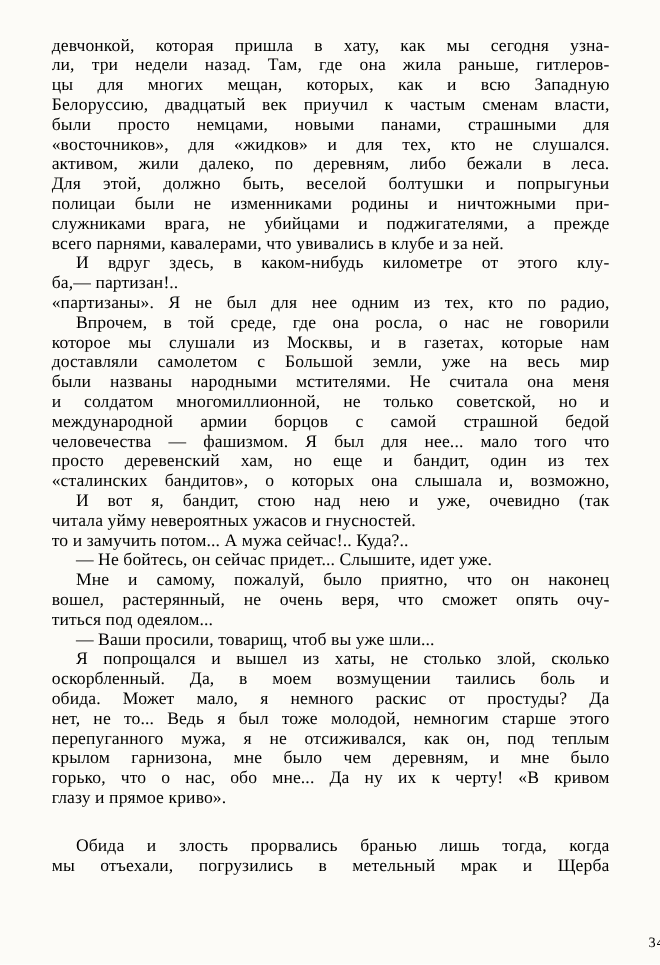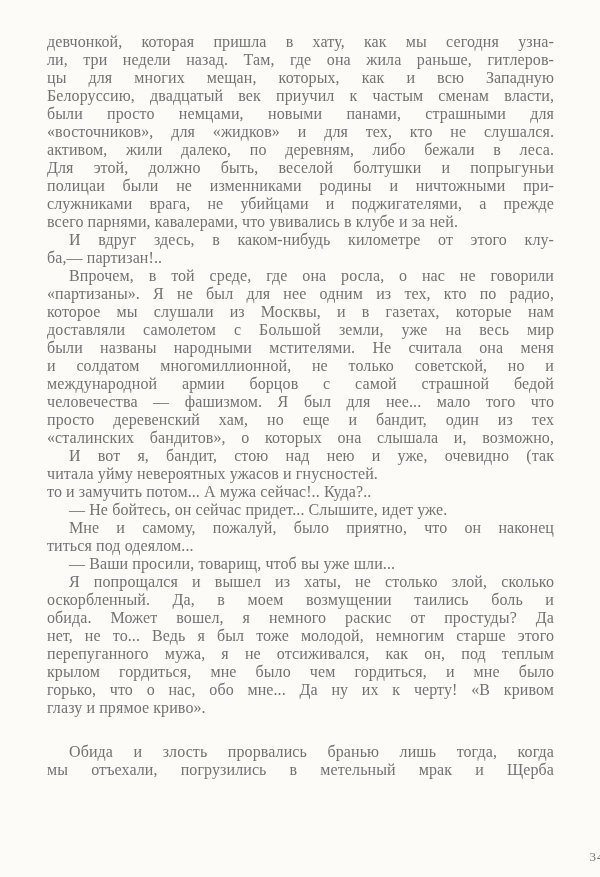--- a/index.html
+++ b/index.html
@@ -7,21 +7,21 @@
     padding: 0;
     background: #ffffff;
   }
   .page {
     position: relative;
     width: 600px;
     height: 877px;
     background: #fcfbf7;
     overflow: hidden;
     font-family: "Liberation Serif", "DejaVu Serif", serif;
-    color: #737373;
+    color: #000000;
   }
   .text-block {
     position: absolute;
     left: 47px;
     top: 33px;
     width: 507px;
     font-size: 16px;
     line-height: 18px;
     letter-spacing: 0.1px;
   }
@@ -59,42 +59,43 @@
       <div class="line">Белоруссию, двадцатый век приучил к частым сменам власти,</div>
       <div class="line">были просто немцами, новыми панами, страшными для</div>
       <div class="line">«восточников», для «жидков» и для тех, кто не слушался.</div>
       <div class="line">активом, жили далеко, по деревням, либо бежали в леса.</div>
       <div class="line">Для этой, должно быть, веселой болтушки и попрыгуньи</div>
       <div class="line">полицаи были не изменниками родины и ничтожными при-</div>
       <div class="line">служниками врага, не убийцами и поджигателями, а прежде</div>
       <div class="line last">всего парнями, кавалерами, что увивались в клубе и за ней.</div>
       <div class="line indent">И вдруг здесь, в каком-нибудь километре от этого клу-</div>
       <div class="line last">ба,— партизан!..</div>
+      <div class="line">«партизаны». Я не был для нее одним из тех, кто по радио,</div>
       <div class="line indent">Впрочем, в той среде, где она росла, о нас не говорили</div>
-      <div class="line">«партизаны». Я не был для нее одним из тех, кто по радио,</div>
       <div class="line">которое мы слушали из Москвы, и в газетах, которые нам</div>
       <div class="line">доставляли самолетом с Большой земли, уже на весь мир</div>
       <div class="line">были названы народными мстителями. Не считала она меня</div>
       <div class="line">и солдатом многомиллионной, не только советской, но и</div>
       <div class="line">международной армии борцов с самой страшной бедой</div>
       <div class="line">человечества — фашизмом. Я был для нее... мало того что</div>
       <div class="line">просто деревенский хам, но еще и бандит, один из тех</div>
       <div class="line">«сталинских бандитов», о которых она слышала и, возможно,</div>
       <div class="line indent">И вот я, бандит, стою над нею и уже, очевидно (так</div>
       <div class="line last">читала уйму невероятных ужасов и гнусностей.</div>
       <div class="line last">то и замучить потом... А мужа сейчас!.. Куда?..</div>
       <div class="line indent last">— Не бойтесь, он сейчас придет... Слышите, идет уже.</div>
       <div class="line indent">Мне и самому, пожалуй, было приятно, что он наконец</div>
+      <div class="line">вошел, растерянный, не очень веря, что сможет опять очу-</div>
       <div class="line last">титься под одеялом...</div>
       <div class="line indent last">— Ваши просили, товарищ, чтоб вы уже шли...</div>
       <div class="line indent">Я попрощался и вышел из хаты, не столько злой, сколько</div>
       <div class="line">оскорбленный. Да, в моем возмущении таились боль и</div>
-      <div class="line">обида. Может вошел, я немного раскис от простуды? Да</div>
+      <div class="line">обида. Может мало, я немного раскис от простуды? Да</div>
       <div class="line">нет, не то... Ведь я был тоже молодой, немногим старше этого</div>
       <div class="line">перепуганного мужа, я не отсиживался, как он, под теплым</div>
-      <div class="line">крылом гордиться, мне было чем гордиться, и мне было</div>
+      <div class="line">крылом гарнизона, мне было чем деревням, и мне было</div>
       <div class="line">горько, что о нас, обо мне... Да ну их к черту! «В кривом</div>
       <div class="line last">глазу и прямое криво».</div>
       <div class="line indent space-before">Обида и злость прорвались бранью лишь тогда, когда</div>
       <div class="line">мы отъехали, погрузились в метельный мрак и Щерба</div>
     </div>
   <div class="page-number">349</div>
 </div>
 
 </body></html>

